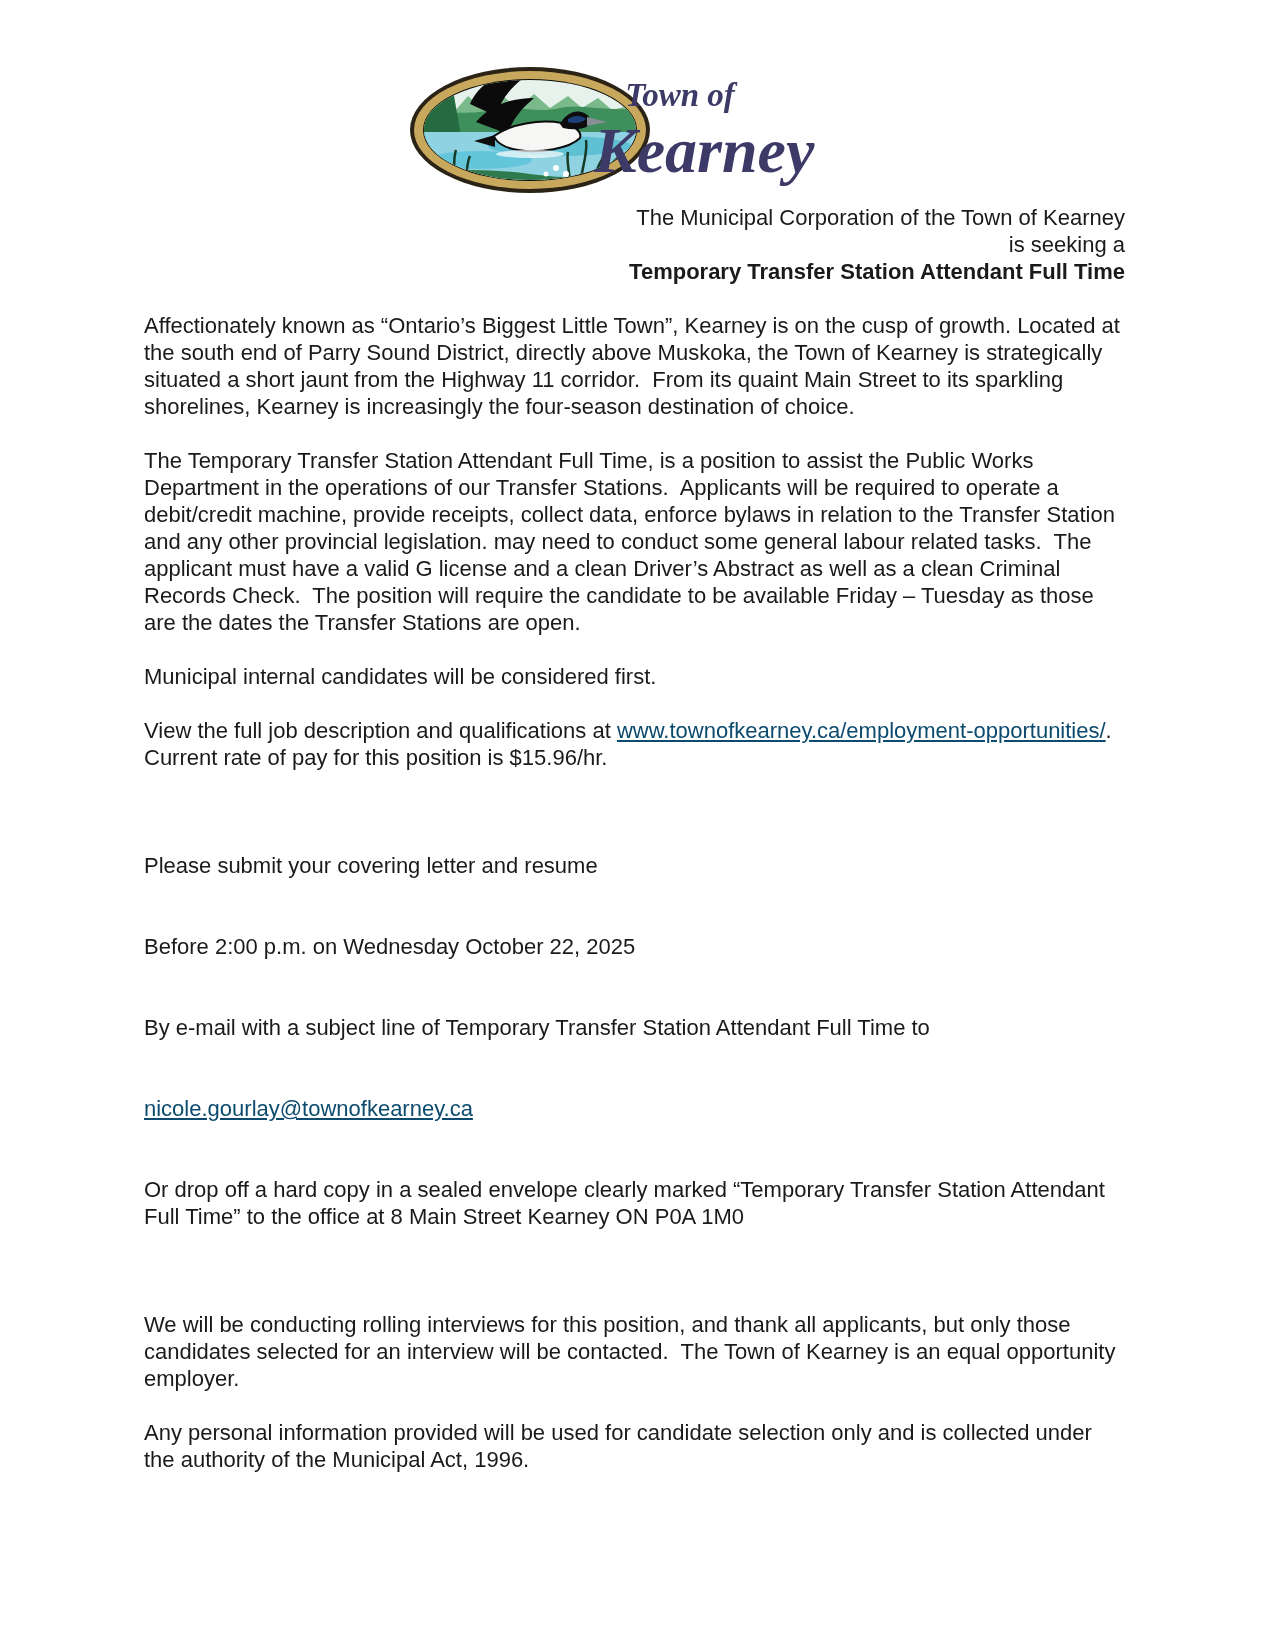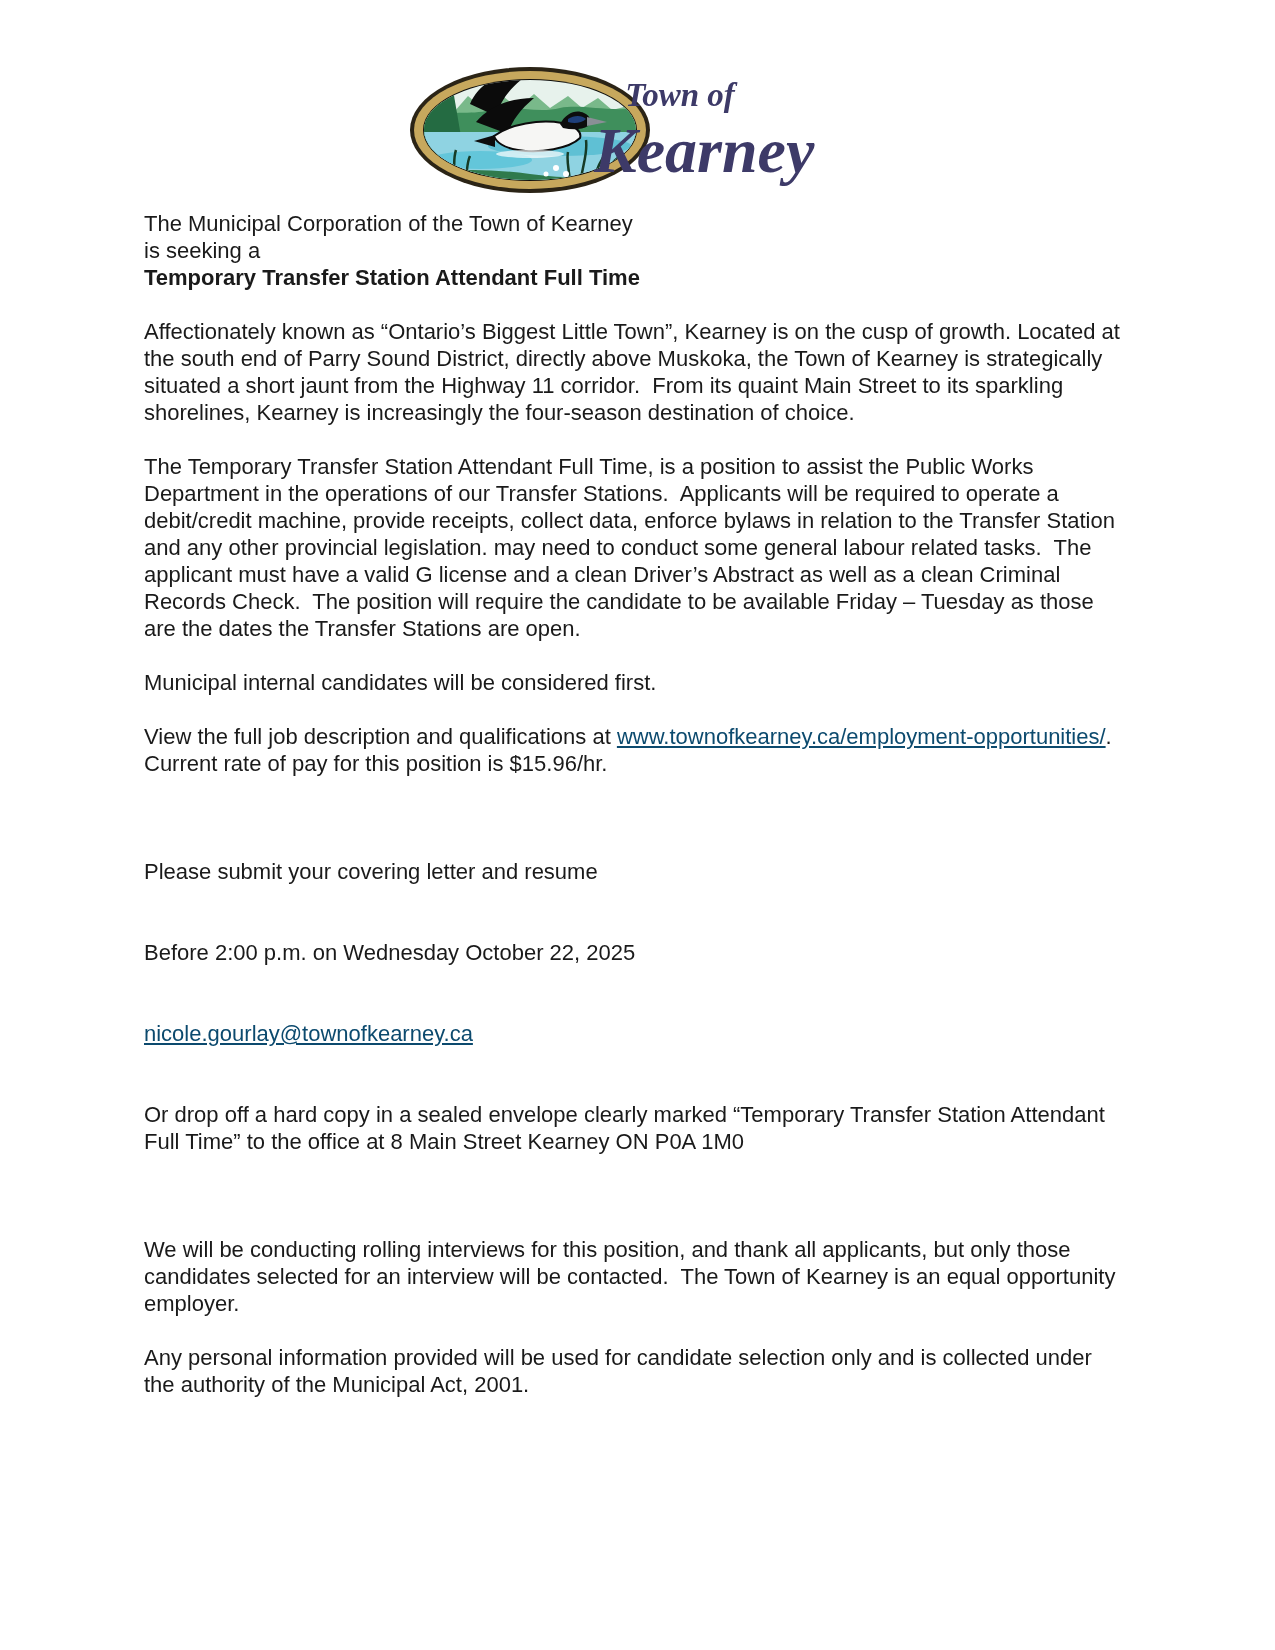--- a/index.html
+++ b/index.html
@@ -10,21 +10,21 @@
     margin: 0 auto;
     background: #ffffff;
     box-sizing: border-box;
     padding: 62px 150px 8px 144px;
     font-family: "Liberation Sans", sans-serif;
     font-size: 22px;
     line-height: 27px;
     color: #1a1a1a;
   }
   .logo-svg { display: block; margin-left: 266px; }
-  .intro { text-align: left; margin-top: 8px; }
+  .intro { text-align: right; margin-top: 2px; }
   .intro .b { font-weight: bold; }
   p.body-p { margin: 27px 0 0 0; white-space: pre-wrap; }
   .bold { font-weight: normal; }
   a.link {
     color: #0c4a6e;
     text-decoration: underline;
     cursor: pointer;
   }
   .submit-block { margin-top: 27px; text-align: left; white-space: pre-wrap; }
   .submit-block .sline { min-height: 27px; }
@@ -92,21 +92,22 @@
 
   <p class="body-p"><span>The </span><span class="bold">Temporary Transfer Station Attendant Full Time,</span><span> is a position to assist the Public Works Department in the operations of our Transfer Stations.  Applicants will be required to operate a debit/credit machine, provide receipts, collect data, enforce bylaws in relation to the Transfer Station and any other provincial legislation. may need to conduct some general labour related tasks.  The applicant must have a valid G license and a clean Driver’s Abstract as well as a clean Criminal Records Check.  The position will require the candidate to be available Friday – Tuesday as those are the dates the Transfer Stations are open.</span></p>
 
   <p class="body-p">Municipal internal candidates will be considered first.</p>
 
   <p class="body-p"><span>View the full job description and qualifications at </span><a class="link">www.townofkearney.ca/employment-opportunities/</a><span>.</span><br><span>Current rate of pay for this position is $15.96/hr.</span></p>
 
   <div class="submit-block">
     <div class="sline">Please submit your covering letter and resume</div>
     <div class="sline">Before 2:00 p.m. on Wednesday October 22, 2025</div>
+    <div class="sline">By e-mail with a subject line of Temporary Transfer Station Attendant Full Time to</div>
     <div class="sline"><a class="link">nicole.gourlay@townofkearney.ca</a></div>
     <div class="sline">Or drop off a hard copy in a sealed envelope clearly marked “Temporary Transfer Station Attendant Full Time” to the office at 8 Main Street Kearney ON P0A 1M0</div>
   </div>
 
   <p class="body-p">We will be conducting rolling interviews for this position, and thank all applicants, but only those candidates selected for an interview will be contacted.  The Town of Kearney is an equal opportunity employer.</p>
 
-  <p class="body-p">Any personal information provided will be used for candidate selection only and is collected under the authority of the Municipal Act, 2001.</p>
+  <p class="body-p">Any personal information provided will be used for candidate selection only and is collected under the authority of the Municipal Act, 1996.</p>
 
 </div>
 
 </body></html>

